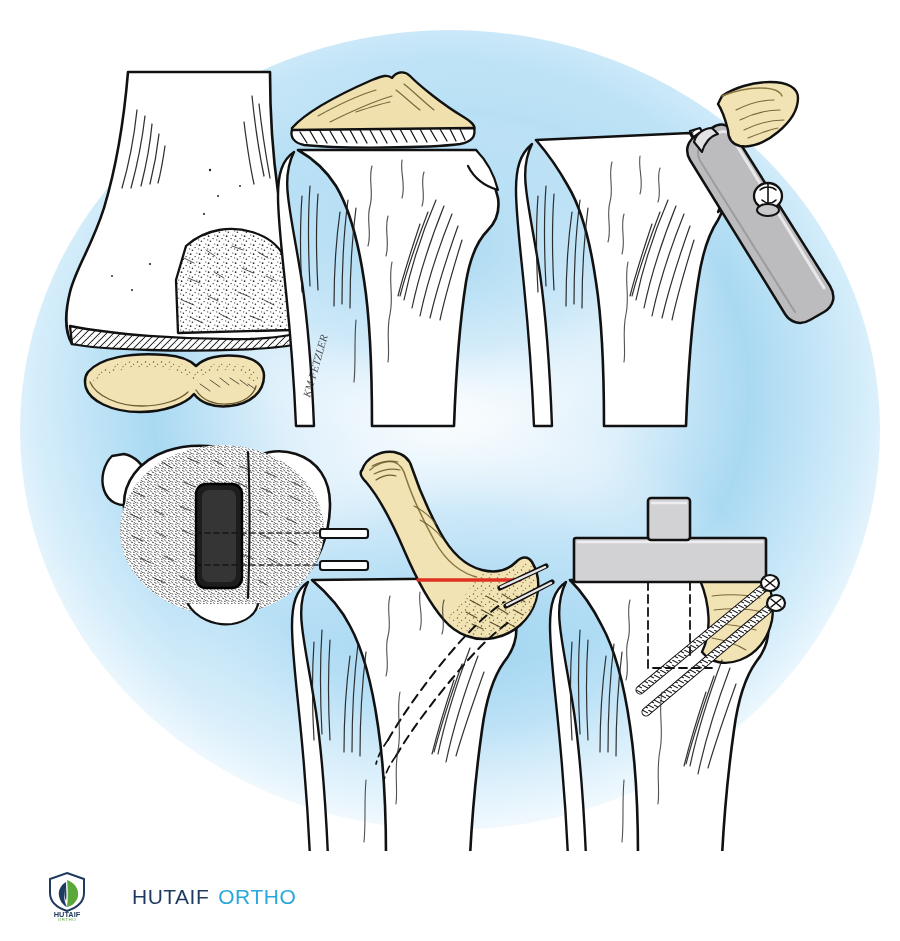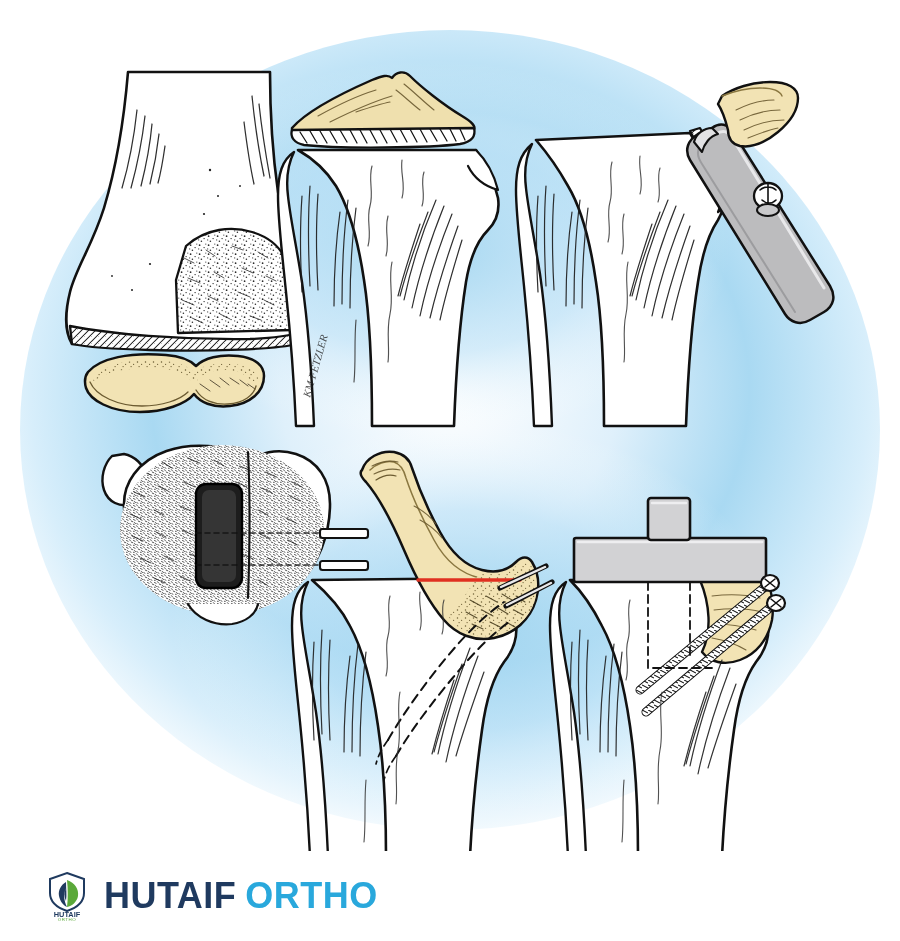--- a/index.html
+++ b/index.html
@@ -45,25 +45,26 @@
     padding-left: 44px;
     box-sizing: border-box;
   }
   #logo-mark {
     width: 46px;
     height: 50px;
     margin-right: 14px;
     flex: 0 0 auto;
   }
   #wordmark {
-    font-size: 36px;
-    font-weight: bold;
+    font-size: 21px;
+    font-weight: normal;
     letter-spacing: 0.5px;
     line-height: 1;
     white-space: nowrap;
+    margin-left: 28px;
   }
   .wm-primary { color: #1f3a5f; }
   .wm-accent  { color: #29a8dc; margin-left: 9px; }
 </style>
 </head>
 <body>
 
 <div id="page">
 
   <svg id="glow-layer" viewBox="0 0 900 941" xmlns="http://www.w3.org/2000/svg">

